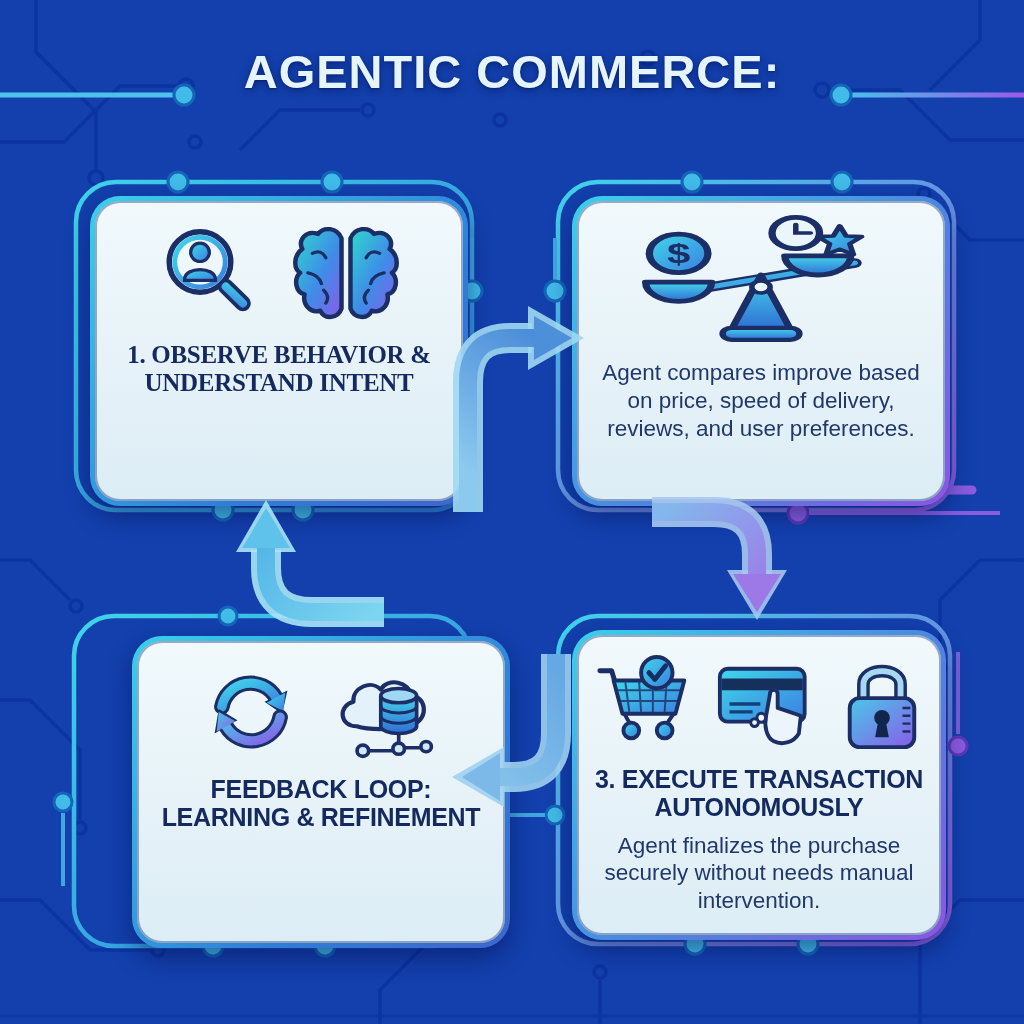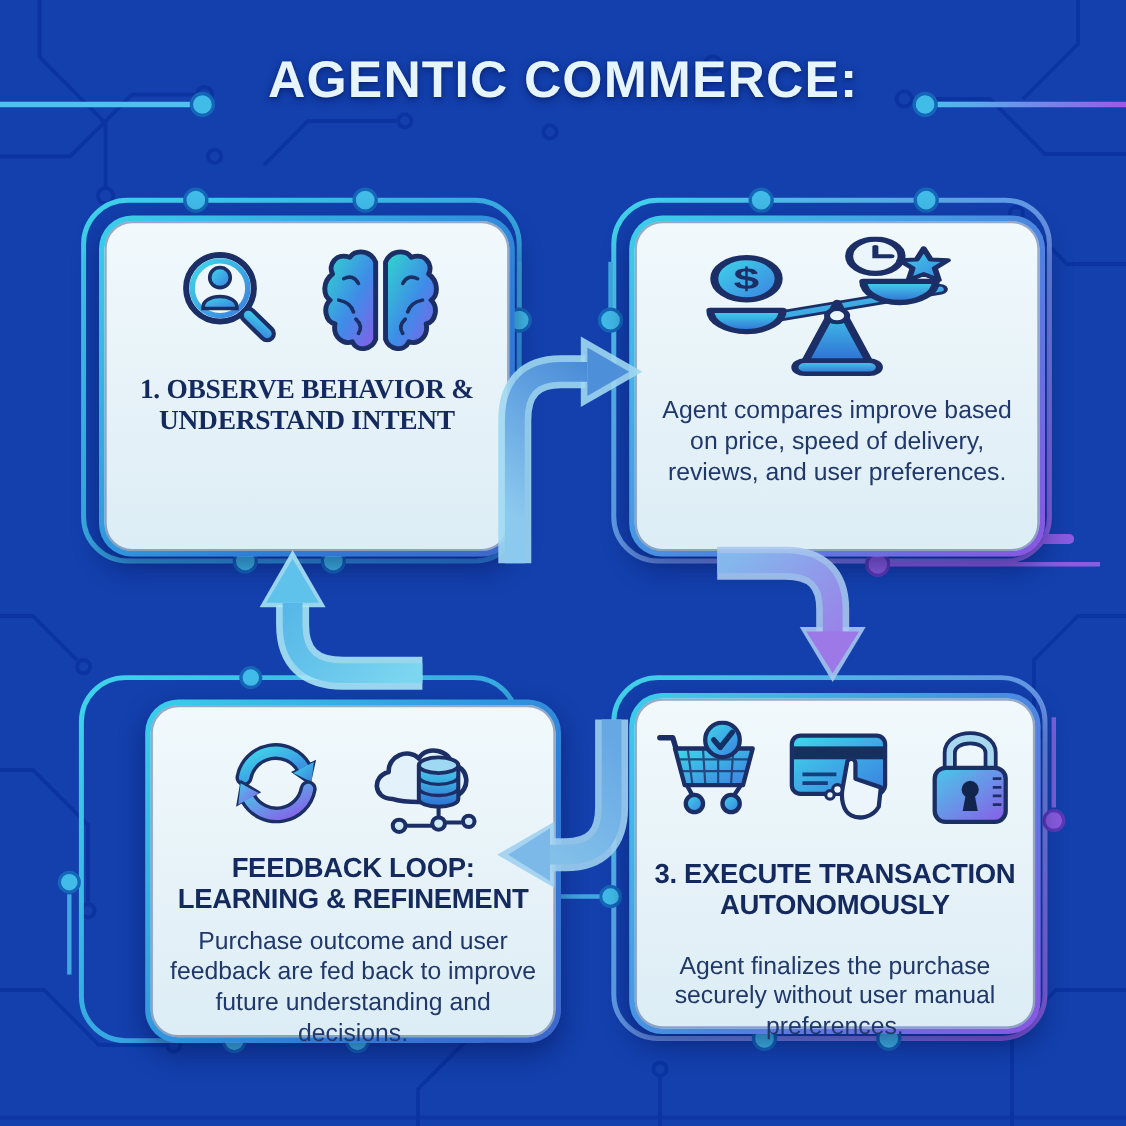--- a/index.html
+++ b/index.html
@@ -219,21 +219,21 @@
             <path d="M84 8 V15 H92" stroke="#1b2f66" stroke-width="3" fill="none" stroke-linecap="round"></path>
           </g>
           <polygon points="108,9 111.5,17.5 120,18 113.5,24 115.5,33 108,28.5 100.5,33 102.5,24 96,18 104.5,17.5" fill="url(#gcb)" stroke="#1b2f66" stroke-width="3" stroke-linejoin="round"></polygon>
         </svg>
       </div>
       <div class="step-body">Agent compares improve based on price, speed of delivery, reviews, and user preferences.</div>
     </div>
   </div>
 
   <div class="card grad-cyan-purple" style="left:572px;top:630px;width:364px;height:300px;">
-    <div class="card-inner" style="padding-left:10px;padding-right:10px;gap:16px;">
+    <div class="card-inner" style="padding-left:10px;padding-right:10px;">
       <div class="icon-row" style="gap:16px;">
         <svg width="108" height="98" viewBox="0 0 110 100" preserveAspectRatio="none">
           <path d="M8 16 H20 L32 56" fill="none" stroke="#1b2f66" stroke-width="5" stroke-linecap="round" stroke-linejoin="round"></path>
           <path d="M22 26 H94 L85 60 H31 Z" fill="url(#gcb)" stroke="#1b2f66" stroke-width="4" stroke-linejoin="round"></path>
           <path d="M34 28 L38 58 M48 27 L50 58 M62 27 L62 59 M76 27 L74 58 M24 36 H91 M27 47 H88" stroke="#1b2f66" stroke-width="2" fill="none" opacity=".8"></path>
           <path d="M33 60 L38 69 M83 60 L77 69" stroke="#1b2f66" stroke-width="4"></path>
           <circle cx="40" cy="77" r="8" fill="url(#gcb)" stroke="#1b2f66" stroke-width="4"></circle>
           <circle cx="74" cy="77" r="8" fill="url(#gcb)" stroke="#1b2f66" stroke-width="4"></circle>
           <circle cx="66" cy="18" r="16" fill="url(#gcb)" stroke="#1b2f66" stroke-width="4"></circle>
           <path d="M58 18 L64 25 L75 11" stroke="#123063" stroke-width="5" fill="none" stroke-linecap="round" stroke-linejoin="round"></path>
@@ -249,21 +249,21 @@
         <svg width="88" height="98" viewBox="0 0 90 100" preserveAspectRatio="none">
           <path d="M26 46 V30 C26 12 64 12 64 30 V46" fill="none" stroke="#1b2f66" stroke-width="13"></path>
           <path d="M26 46 V30 C26 12 64 12 64 30 V46" fill="none" stroke="#a8d8f0" stroke-width="6"></path>
           <rect x="12" y="44" width="66" height="50" rx="10" fill="url(#gbp)" stroke="#1b2f66" stroke-width="4"></rect>
           <path d="M66 54 H74 M66 62 H74 M66 70 H74 M66 78 H74" stroke="#1b2f66" stroke-width="2.5"></path>
           <circle cx="45" cy="64" r="8" fill="#12264d"></circle>
           <path d="M41 68 L49 68 L52 84 H38 Z" fill="#12264d"></path>
         </svg>
       </div>
       <div class="step-heading">3. EXECUTE TRANSACTION AUTONOMOUSLY</div>
-      <div class="step-body">Agent finalizes the purchase securely without user manual preferences.</div>
+      <div class="step-body">Agent finalizes the purchase securely without needs manual intervention.</div>
     </div>
   </div>
 
   <div class="card grad-cyan-blue" style="left:88px;top:636px;width:368px;height:302px;margin-left:44px;">
     <div class="card-inner">
       <div class="icon-row">
         <svg width="104" height="102" viewBox="0 0 100 100" preserveAspectRatio="none">
           <path d="M22 45 A28 28 0 0 1 74 36" stroke="#1b2f66" stroke-width="15" fill="none" stroke-linecap="round"></path>
           <polygon points="85,29 63,40 80,52" fill="#1b2f66"></polygon>
           <path d="M22 45 A28 28 0 0 1 74 36" stroke="url(#gcb)" stroke-width="9" fill="none" stroke-linecap="round"></path>
@@ -278,21 +278,20 @@
           <path d="M51 34 V64 A17 7 0 0 0 85 64 V34" fill="url(#gcv)" stroke="#1b2f66" stroke-width="3.5"></path>
           <ellipse cx="68" cy="34" rx="17" ry="7" fill="#9fd8f2" stroke="#1b2f66" stroke-width="3.5"></ellipse>
           <path d="M51 44 A17 7 0 0 0 85 44 M51 54 A17 7 0 0 0 85 54" fill="none" stroke="#1b2f66" stroke-width="3"></path>
           <path d="M68 71 V80 M40 88 H62 M74 85 H88" stroke="#1b2f66" stroke-width="3.5"></path>
           <circle cx="34" cy="88" r="5.5" fill="#cfe9f7" stroke="#1b2f66" stroke-width="3.5"></circle>
           <circle cx="68" cy="86" r="5.5" fill="#cfe9f7" stroke="#1b2f66" stroke-width="3.5"></circle>
           <circle cx="94" cy="84" r="5" fill="#cfe9f7" stroke="#1b2f66" stroke-width="3.5"></circle>
         </svg>
       </div>
       <div class="step-heading">FEEDBACK LOOP: LEARNING &amp; REFINEMENT</div>
-      <div class="step-body">Purchase outcome and user feedback are fed back to improve future understanding and decisions.</div>
     </div>
   </div>
 
   <svg class="arrow-layer" width="1024" height="1024" viewBox="0 0 1024 1024">
     <g>
       <polygon points="528,306 584,338 528,370" fill="#a0d8f2" opacity=".9"></polygon>
       <path d="M468 512 V382 Q468 338 510 338 H532" stroke="#a0d8f2" stroke-width="30" fill="none" opacity=".9"></path>
       <path d="M468 512 V382 Q468 338 510 338 H534" stroke="url(#ga1)" stroke-width="18" fill="none"></path>
       <polygon points="534,316 572,338 534,360" fill="#4e8fd9"></polygon>
     </g>

